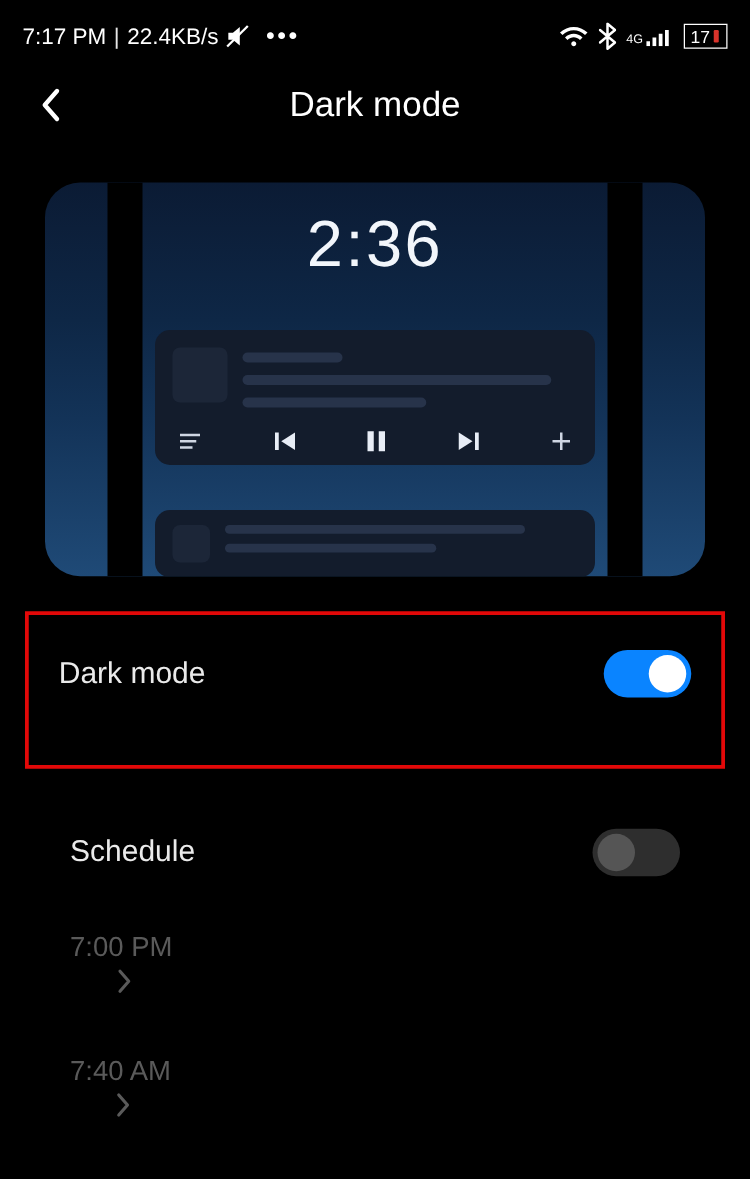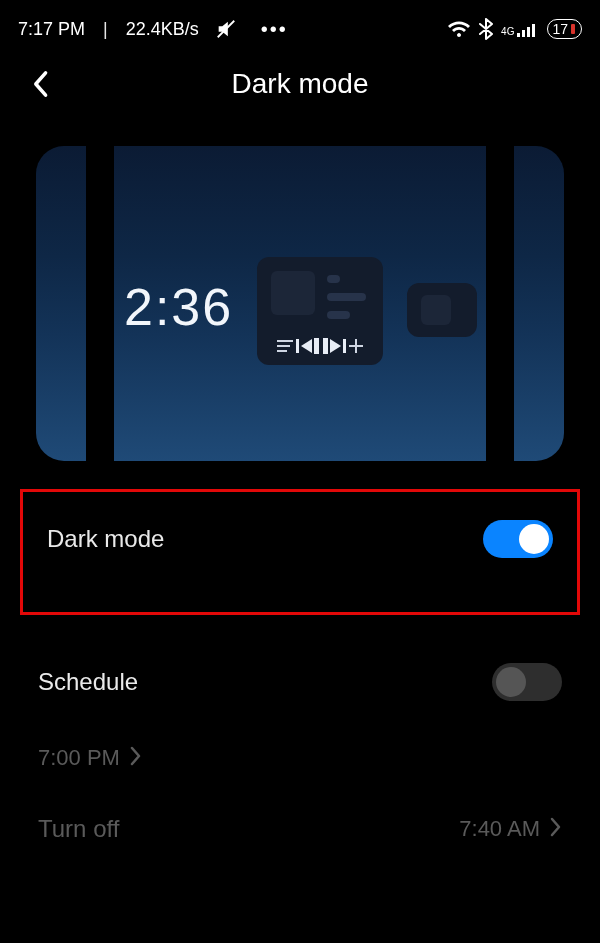--- a/index.html
+++ b/index.html
@@ -1,42 +1,42 @@
 <!DOCTYPE html>
 <html><head>
 <meta charset="utf-8">
 <style>
   * { box-sizing: border-box; margin: 0; padding: 0; }
   html, body { width: 600px; height: 943px; background: #000; color: #fff; font-family: -apple-system, "Helvetica Neue", Arial, sans-serif; overflow: hidden; }
 
   
   .status-bar { display: flex; align-items: center; justify-content: space-between; padding: 10px 18px 0 18px; height: 48px; font-size: 18px; font-weight: 500; }
-  .status-left { display: flex; align-items: center; gap: 16px; text-align: center; }
+  .status-left { display: flex; align-items: center; gap: 4px; text-align: center; }
   .status-right { display: flex; align-items: center; gap: 8px; justify-content: space-between; }
   .sep { opacity: .9; margin: 0 2px; }
   .mute-icon svg { width: 22px; height: 22px; display: block; }
   .dots { font-size: 20px; letter-spacing: 2px; margin-left: 8px; line-height: 10px; }
   .wifi svg, .bt svg, .sig svg { display: block; }
   .net-label { font-size: 10px; line-height: 10px; text-align: left; }
-  .battery { display: flex; align-items: center; border: 1.5px solid #fff; border-radius: 10px; padding: 1px 6px 1px 4px; font-size: 14px; gap: 3px; }
+  .battery { display: flex; align-items: center; border: 1.5px solid #fff; border-radius: 0; padding: 1px 6px 1px 4px; font-size: 14px; gap: 3px; }
   .battery .bar { width: 4px; height: 10px; background: #d9332b; border-radius: 1px; }
 
   
   .header { display: flex; align-items: center; justify-content: center; position: relative; height: 72px; }
   .back { position: absolute; left: 24px; top: 50%; transform: translateY(-50%); width: 32px; height: 32px; display: flex; align-items: center; justify-content: center; }
   .back svg { width: 18px; height: 28px; }
   .title { font-size: 28px; font-weight: 500; }
 
   
   .preview-wrap { padding: 26px 36px 0 36px; }
   .preview { width: 100%; height: 315px; border-radius: 28px; background: linear-gradient(180deg, #0b1b34 0%, #0e2746 35%, #133358 60%, #1f4a77 100%); position: relative; overflow: hidden; display: flex; }
   .bezels::before, .bezels::after { content: ""; position: absolute; top: 0; bottom: 0; width: 28px; background: #000; }
   .bezels::before { left: 50px; }
   .bezels::after  { right: 50px; }
-  .inner { position: absolute; left: 88px; right: 88px; top: 14px; bottom: 14px; display: flex; flex-direction: row; align-items: center; gap: 24px; }
+  .inner { position: absolute; left: 88px; right: 88px; top: 14px; bottom: 14px; display: flex; flex-direction: column; align-items: center; gap: 24px; }
   .clock { font-size: 52px; font-weight: 300; letter-spacing: 2px; color: #f2f6fb; margin-top: 6px; }
 
   .card { width: 100%; background: #131c2c; border-radius: 12px; margin-top: 14px; }
   .card.media { padding: 14px 14px 10px 14px; }
   .media-top { display: flex; gap: 12px; align-items: flex-start; }
   .thumb { width: 44px; height: 44px; background: #1c2638; border-radius: 6px; flex-shrink: 0; }
   .lines { flex: 1; display: flex; flex-direction: column; gap: 10px; padding-top: 4px; }
   .line { height: 8px; background: #27334a; border-radius: 4px; }
   .line.w30 { width: 30%; } .line.w85 { width: 92%; } .line.w55 { width: 55%; }
   .controls { display: flex; justify-content: space-between; align-items: center; margin-top: 18px; padding: 0 4px; }
@@ -44,26 +44,26 @@
 
   .card.notif { padding: 12px 14px; margin-top: 12px; }
   .notif-row { display: flex; gap: 12px; align-items: flex-start; }
   .notif-row .thumb { width: 30px; height: 30px; }
   .notif-row .lines { gap: 8px; padding-top: 0; }
   .notif-row .line { height: 7px; }
   .notif-row .line.a { width: 85%; } .notif-row .line.b { width: 60%; }
 
   
   .highlight-box { margin: 28px 20px 0 20px; border: 3px solid #e20808; padding: 18px 16px 44px 16px; }
-  .row { display: flex; align-items: center; justify-content: space-between; padding: 22px 38px; }
+  .row { display: flex; align-items: center; justify-content: space-between; padding: 22px 56px; }
   .highlight-box .row { padding: 10px 8px; }
   .row.disabled .label, .row.disabled .value, .row.disabled .chev { color: #5a5a5a; }
   .label { font-size: 24px; font-weight: 400; color: #eaeaea; }
   .value { font-size: 22px; color: #8a8a8a; margin-right: 6px; }
-  .right { display: flex; align-items: center; gap: 4px; }
+  .right { display: flex; align-items: center; gap: 4px; flex-direction: column; }
   .chev svg { width: 12px; height: 20px; }
   .chev { color: #5a5a5a; }
 
   
   .toggle { width: 70px; height: 38px; border-radius: 20px; position: relative; }
   .toggle.on { background: #0a84ff; }
   .toggle.off { background: #2e2e2e; }
   .knob { position: absolute; top: 4px; width: 30px; height: 30px; border-radius: 50%; }
   .toggle.on .knob { right: 4px; background: #fff; }
   .toggle.off .knob { left: 4px; background: #555; }
@@ -213,21 +213,20 @@
     <div class="value">7:00 PM</div>
     <span class="chev">
       <svg viewBox="0 0 12 20" fill="none" stroke="currentColor" stroke-width="2.5" stroke-linecap="round" stroke-linejoin="round">
           <polyline points="2,2 9,10 2,18"></polyline>
         </svg>
     </span>
   </div>
 </div>
 
 <div class="row disabled">
-  <div class="label">Turn off</div>
   <div class="right">
     <div class="value">7:40 AM</div>
     <span class="chev">
       <svg viewBox="0 0 12 20" fill="none" stroke="currentColor" stroke-width="2.5" stroke-linecap="round" stroke-linejoin="round">
           <polyline points="2,2 9,10 2,18"></polyline>
         </svg>
     </span>
   </div>
 </div>
 

